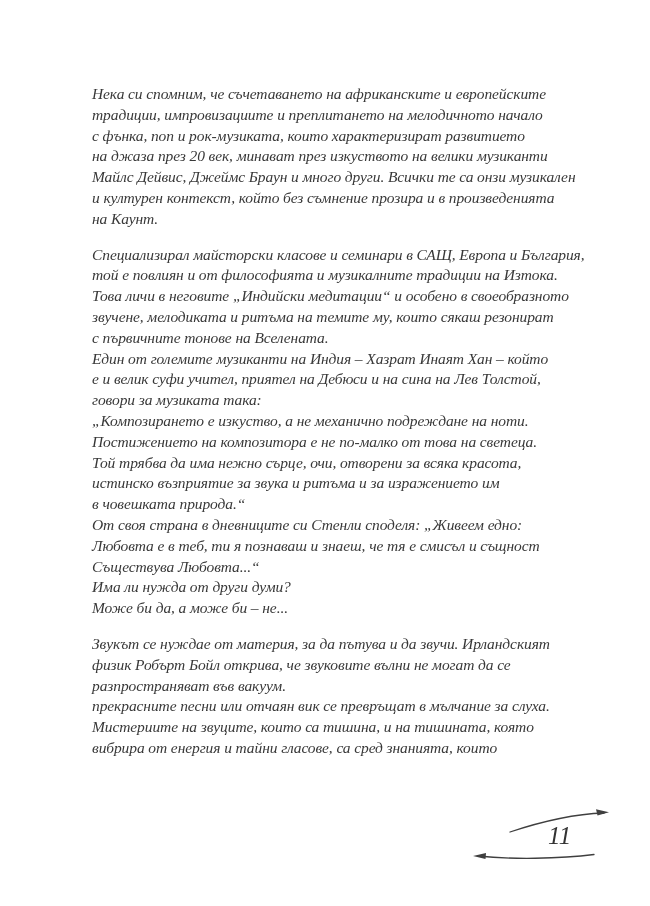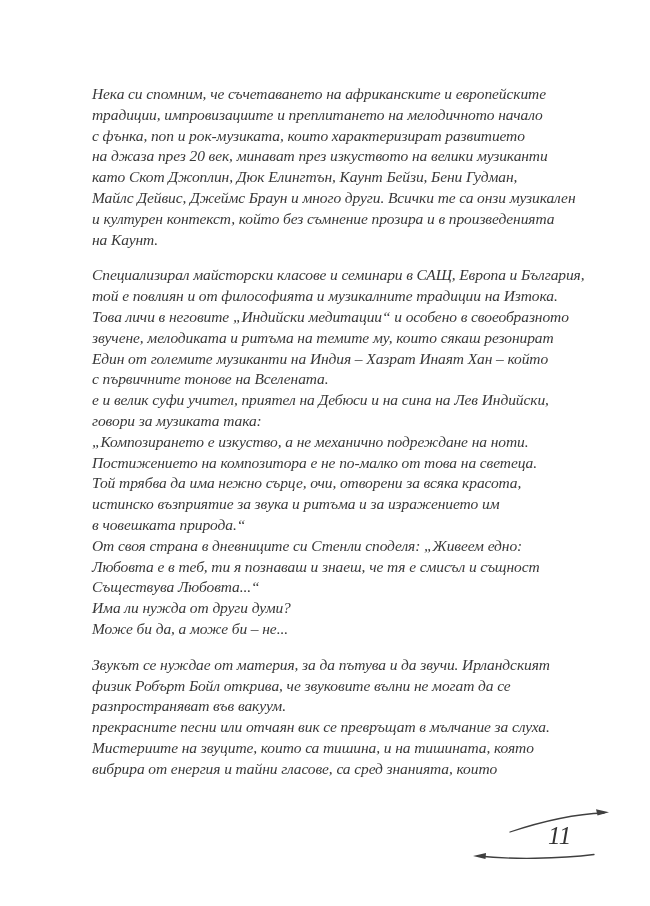--- a/index.html
+++ b/index.html
@@ -57,33 +57,32 @@
 
 <div class="page">
 
   <div class="body-text">
 
   <div class="paragraph">
         <div class="text-line">Нека си спомним, че съчетаването на африканските и европейските</div>
         <div class="text-line">традиции, импровизациите и преплитането на мелодичното начало</div>
         <div class="text-line">с фънка, поп и рок-музиката, които характеризират развитието</div>
         <div class="text-line">на джаза през 20 век, минават през изкуството на велики музиканти</div>
-        <div class="text-line">като Скот Джоплин, Дюк Елингтън, Каунт Бейзи, Бени Гудман,</div>
         <div class="text-line">Майлс Дейвис, Джеймс Браун и много други. Всички те са онзи музикален</div>
         <div class="text-line">и културен контекст, който без съмнение прозира и в произведенията</div>
         <div class="text-line">на Каунт.</div>
       </div>
       <div class="paragraph">
         <div class="text-line">Специализирал майсторски класове и семинари в САЩ, Европа и България,</div>
         <div class="text-line">той е повлиян и от философията и музикалните традиции на Изтока.</div>
         <div class="text-line">Това личи в неговите „Индийски медитации“ и особено в своеобразното</div>
         <div class="text-line">звучене, мелодиката и ритъма на темите му, които сякаш резонират</div>
+        <div class="text-line">с първичните тонове на Вселената.</div>
         <div class="text-line">Един от големите музиканти на Индия – Хазрат Инаят Хан – който</div>
-        <div class="text-line">с първичните тонове на Вселената.</div>
-        <div class="text-line">е и велик суфи учител, приятел на Дебюси и на сина на Лев Индийски,</div>
+        <div class="text-line">е и велик суфи учител, приятел на Дебюси и на сина на Лев Толстой,</div>
         <div class="text-line">говори за музиката така:</div>
         <div class="text-line">„Композирането е изкуство, а не механично подреждане на ноти.</div>
         <div class="text-line">Постижението на композитора е не по-малко от това на светеца.</div>
         <div class="text-line">Той трябва да има нежно сърце, очи, отворени за всяка красота,</div>
         <div class="text-line">истинско възприятие за звука и ритъма и за изражението им</div>
         <div class="text-line">в човешката природа.“</div>
         <div class="text-line">От своя страна в дневниците си Стенли споделя: „Живеем едно:</div>
         <div class="text-line">Любовта е в теб, ти я познаваш и знаеш, че тя е смисъл и същност</div>
         <div class="text-line">Съществува Любовта...“</div>
         <div class="text-line">Има ли нужда от други думи?</div>

